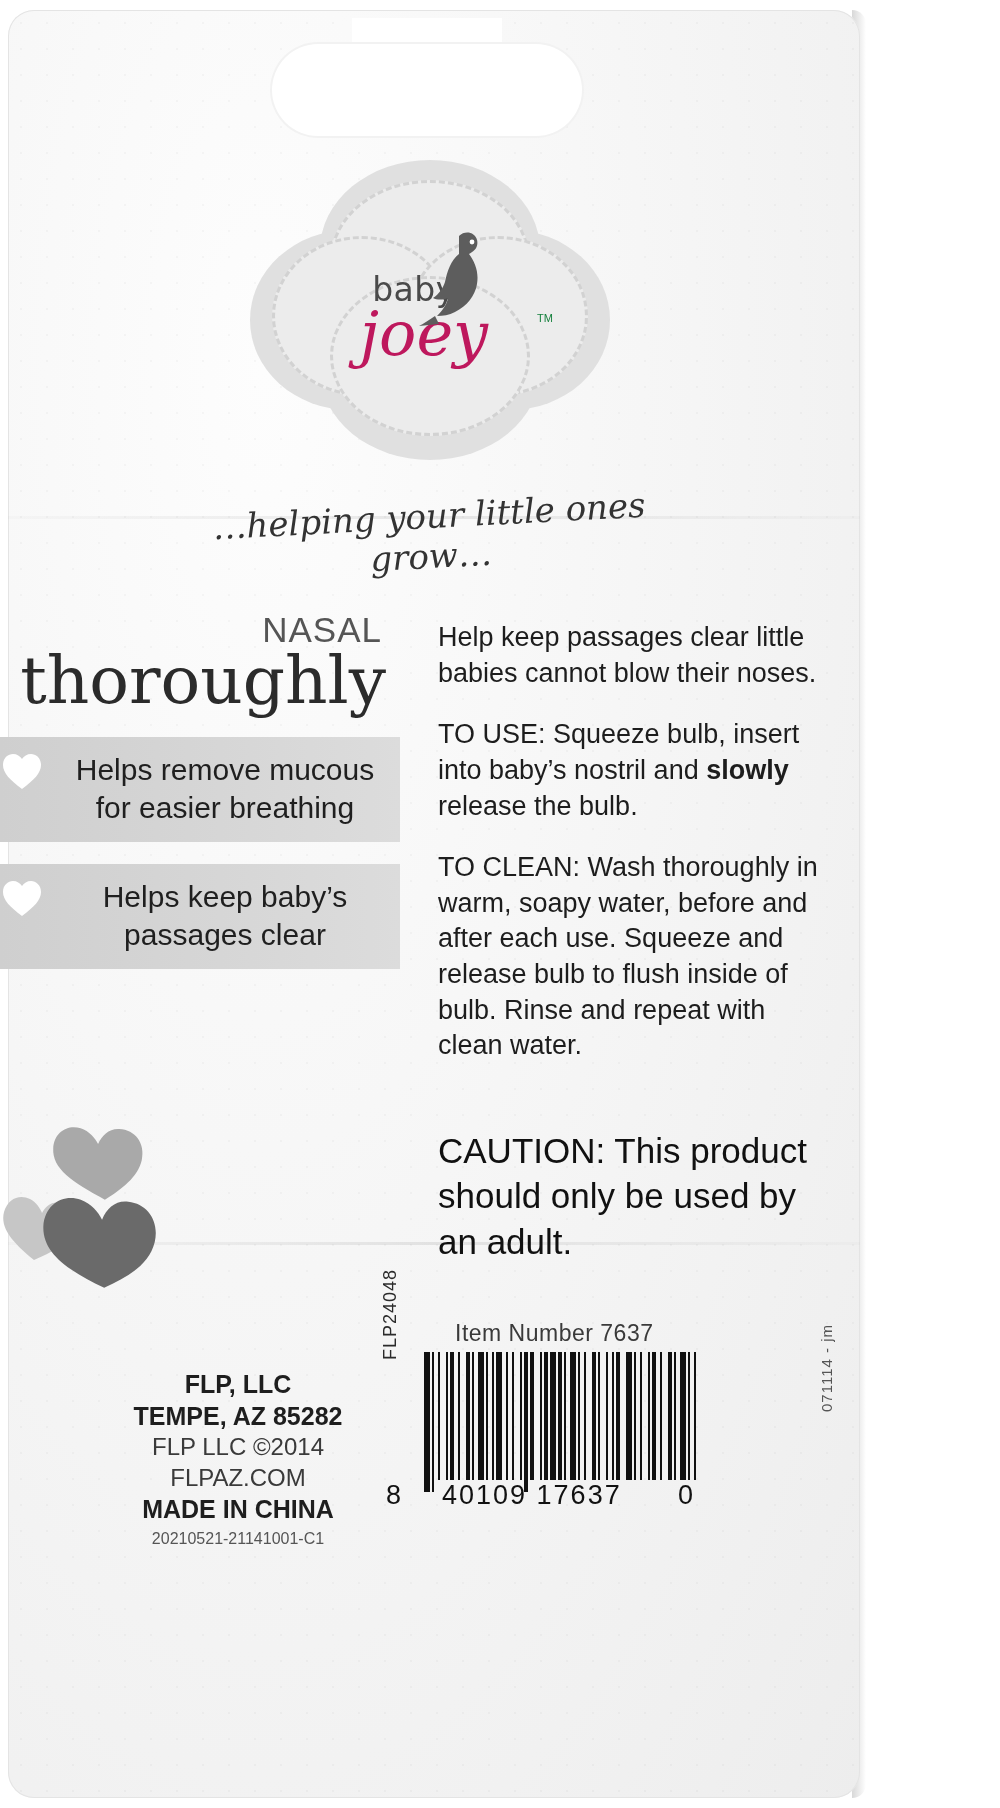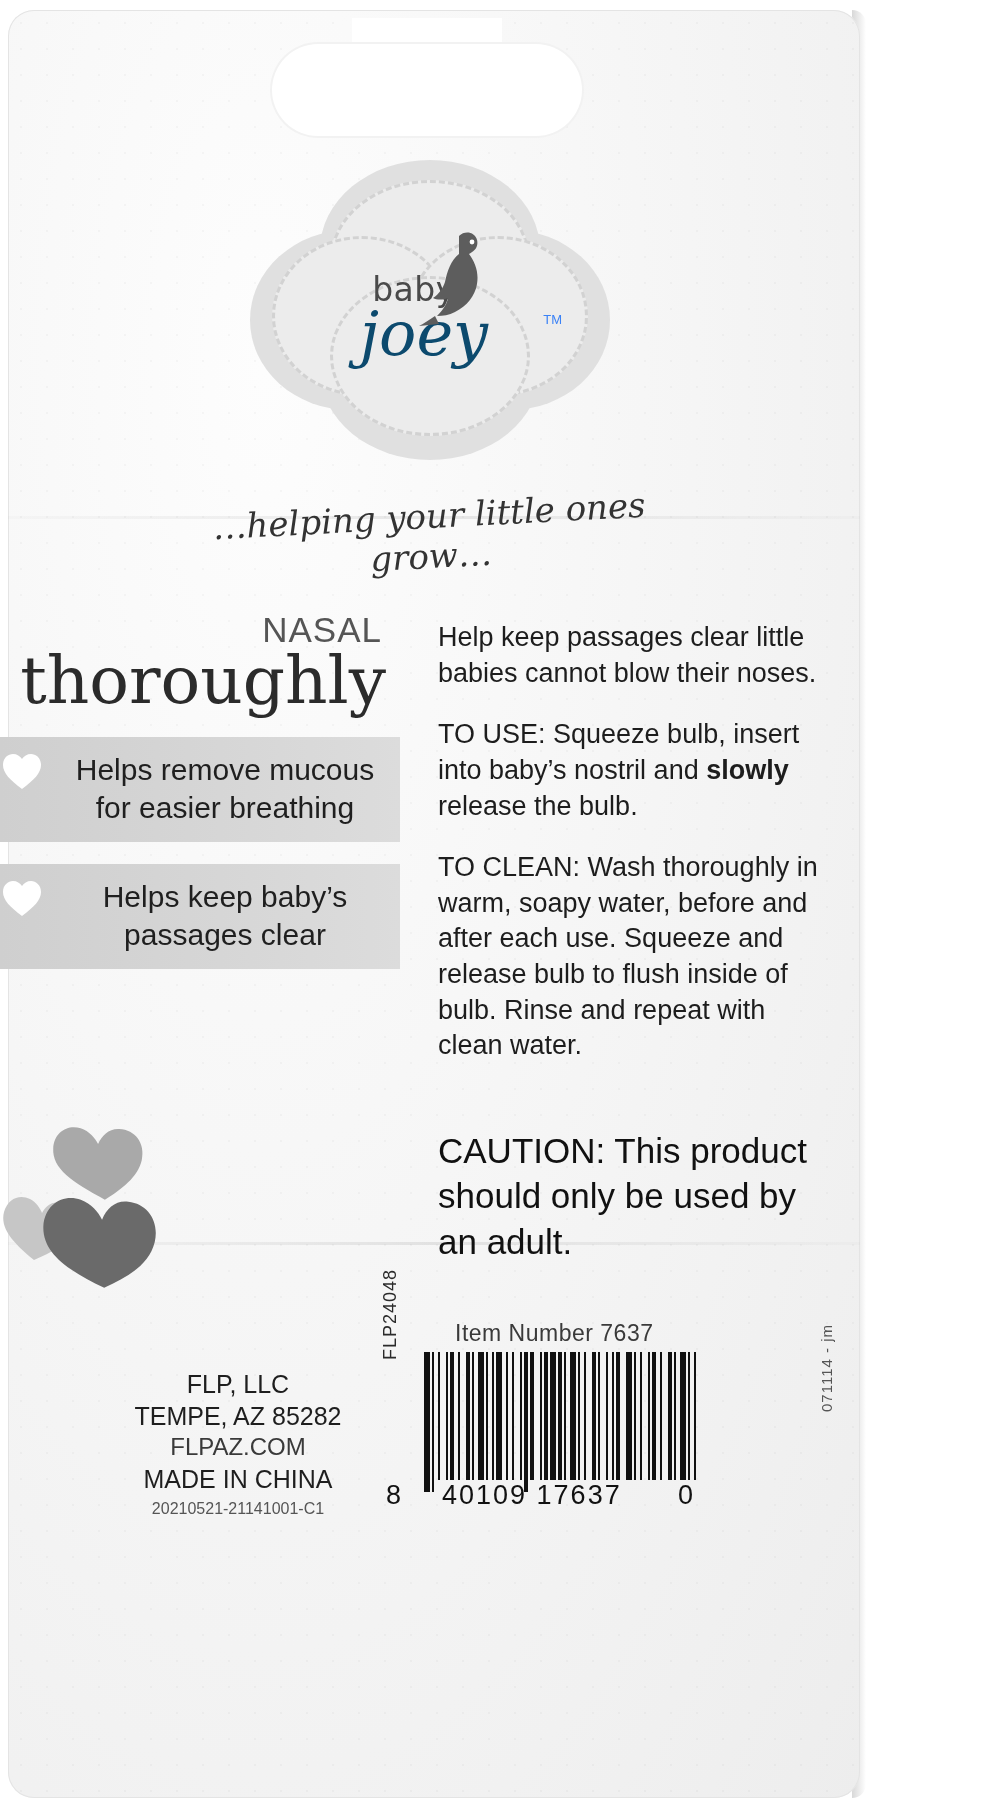--- a/index.html
+++ b/index.html
@@ -119,31 +119,31 @@
     font-family: "DejaVu Sans", sans-serif;
     font-size: 33px;
     color: #4a4a4a;
     letter-spacing: .5px;
     margin-left: -42px;
   }
   .brand-joey {
     font-family: "DejaVu Serif", serif;
     font-style: italic;
     font-size: 62px;
-    color: #0c4a6e;
+    color: #be185d;
     line-height: .95;
     margin-top: -4px;
     margin-left: -22px;
   }
   .brand-tm {
     position: absolute;
-    right: 8px;
+    right: 17px;
     top: 42px;
-    font-size: 13px;
-    color: #3b82f6;
+    font-size: 11px;
+    color: #15803d;
   }
   
   .roo {
     position: absolute;
     left: 415px;
     top: 228px;
     width: 80px;
     height: 100px;
     z-index: 4;
   }
@@ -240,21 +240,21 @@
   }
   .address {
     position: absolute;
     left: 108px;
     top: 1368px;
     width: 260px;
     text-align: center;
     color: #1e1e1e;
     line-height: 1.28;
   }
-  .address .b { font-weight: normal; font-size: 25px; }
+  .address .b { font-weight: bold; font-size: 25px; }
   .address .n { font-size: 24px; color: #3a3a3a; }
   .address .s { font-size: 16px; color: #555555; margin-top: 4px; }
 
   .barcode-wrap {
     position: absolute;
     left: 380px;
     top: 1352px;
     width: 320px;
     height: 170px;
   }
@@ -392,20 +392,21 @@
              C38 136 44 131 52 133 C64 136 70 148 66 160 C61 174 44 182 26 190 Z" fill="#c6c6c6" transform="translate(8,-20)"></path>
     <path d="M140 210 C104 188 82 168 86 142 C90 120 110 112 126 120 C136 125 142 134 145 142
              C151 131 161 124 173 127 C192 131 202 150 195 170 C187 192 164 202 140 210 Z" fill="#6a6a6a" transform="translate(-40,-12) rotate(-6 140 170)"></path>
   </svg>
 
   <div class="item-number">Item Number 7637</div>
 
   <div class="address">
     <div class="b">FLP, LLC</div>
     <div class="b">TEMPE, AZ 85282</div>
+    <div class="n">FLP LLC ©2014</div>
     <div class="n">FLPAZ.COM</div>
     <div class="b">MADE IN CHINA</div>
     <div class="s">20210521-21141001-C1</div>
   </div>
 
   <div class="barcode-wrap">
     <div class="barcode-side">FLP24048</div>
     <div class="bars" id="bars">
         <span style="left: 0px; width: 6px; height: 140px;"></span>
         <span style="left: 8px; width: 2px; height: 140px;"></span>

